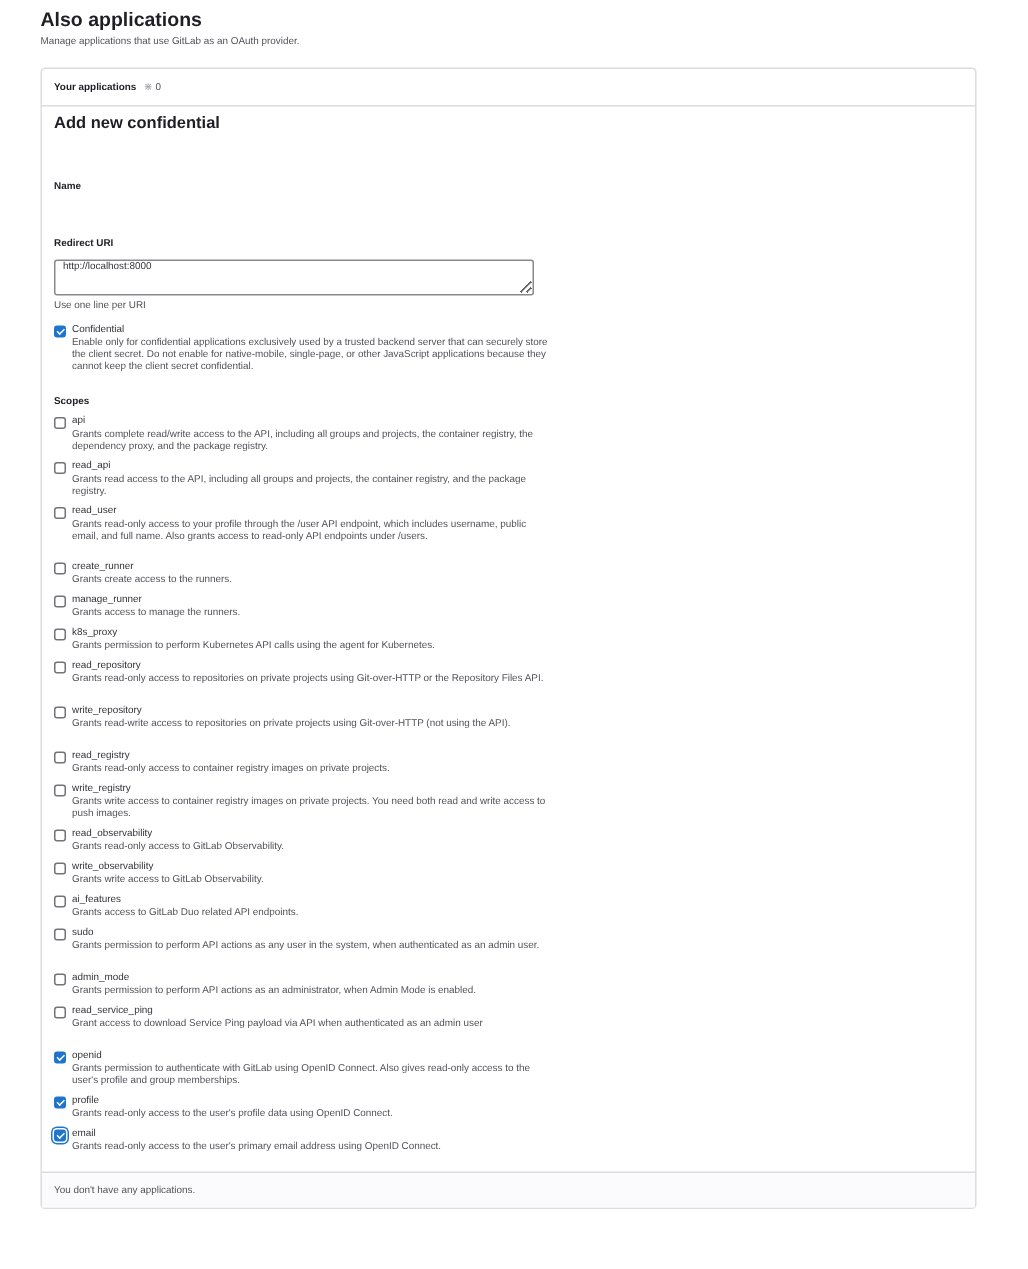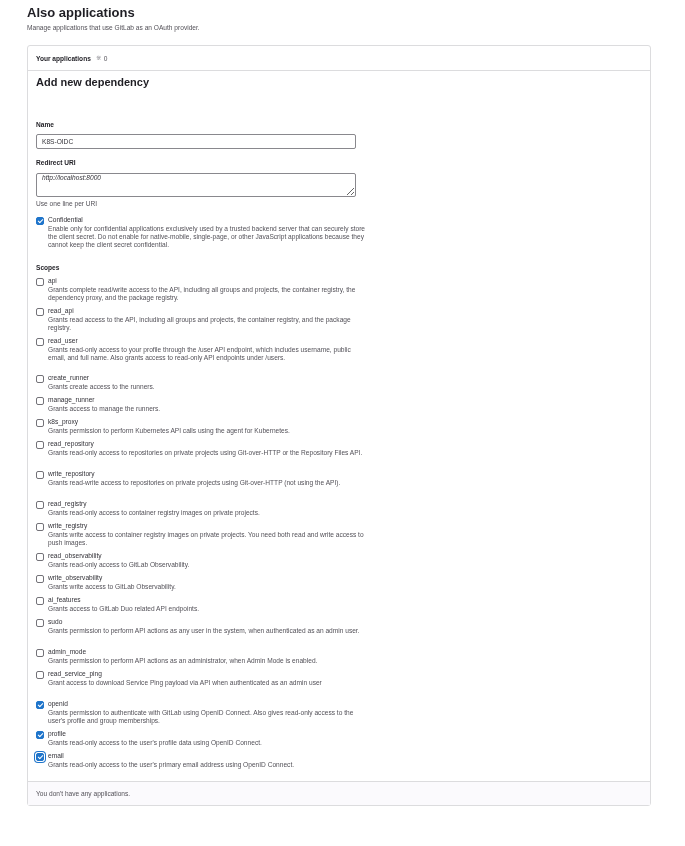--- a/index.html
+++ b/index.html
@@ -33,21 +33,21 @@
       position: absolute; top: 5px; left: 8px;
       font-size: 11px; font-weight: bold; color: #1f1e24;
     }
     .label { position: absolute; left: 8px; font-size: 6.6px; font-weight: bold; color: #1f1e24; }
     .input {
       position: absolute; left: 8px; width: 320px;
       border: 1px solid #89888d; border-radius: 2px; background: #fff;
       font-family: "Liberation Sans", sans-serif; font-size: 6.6px; color: #333238;
       padding: 0 5px; outline: none;
     }
-    textarea.input { resize: both; padding-top: 0; line-height: 8px; font-style: italic; }
+    textarea.input { resize: both; padding-top: 0; line-height: 8px; }
     .help { position: absolute; left: 8px; font-size: 6.6px; color: #535158; }
     .check-row { position: absolute; left: 8px; width: 330px; }
     .cb {
       position: absolute; left: 0; top: 1px; width: 8px; height: 8px;
       border: 1px solid #737278; border-radius: 2px; background: #fff;
     }
     .cb.checked { background: #1f75cb; border-color: #1f75cb; }
     .cb.checked::after {
       content: ""; position: absolute; left: 2px; top: 0px; width: 2px; height: 4px;
       border: solid #fff; border-width: 0 1px 1px 0; transform: rotate(45deg);
@@ -77,24 +77,23 @@
   <div class="page-desc">Manage applications that use GitLab as an OAuth provider.</div>
 
   <div class="card">
     <div class="card-header">
       <span>Your applications</span>
       <span class="app-icon">⋇</span>
       <span class="count">0</span>
     </div>
 
     <div class="card-body">
-      <div class="section-title">Add new dependency</div>
+      <div class="section-title">Add new confidential</div>
 
       <div class="label" style="top:50px;">Name</div>
-      <input class="input" style="top: 63px; height: 15px;" type="text" value="K8S-OIDC">
 
       <div class="label" style="top:88px;">Redirect URI</div>
       <textarea class="input" style="top: 102px; height: 24px;">http://localhost:8000</textarea>
       <div class="help" style="top:129px;">Use one line per URI</div>
 
       <div class="check-row" style="top:145px;">
         <span class="cb checked"></span>
         <span class="cb-label">Confidential</span>
         <span class="cb-desc">Enable only for confidential applications exclusively used by a trusted backend server that can securely store the client secret. Do not enable for native-mobile, single-page, or other JavaScript applications because they cannot keep the client secret confidential.</span>
       </div>

